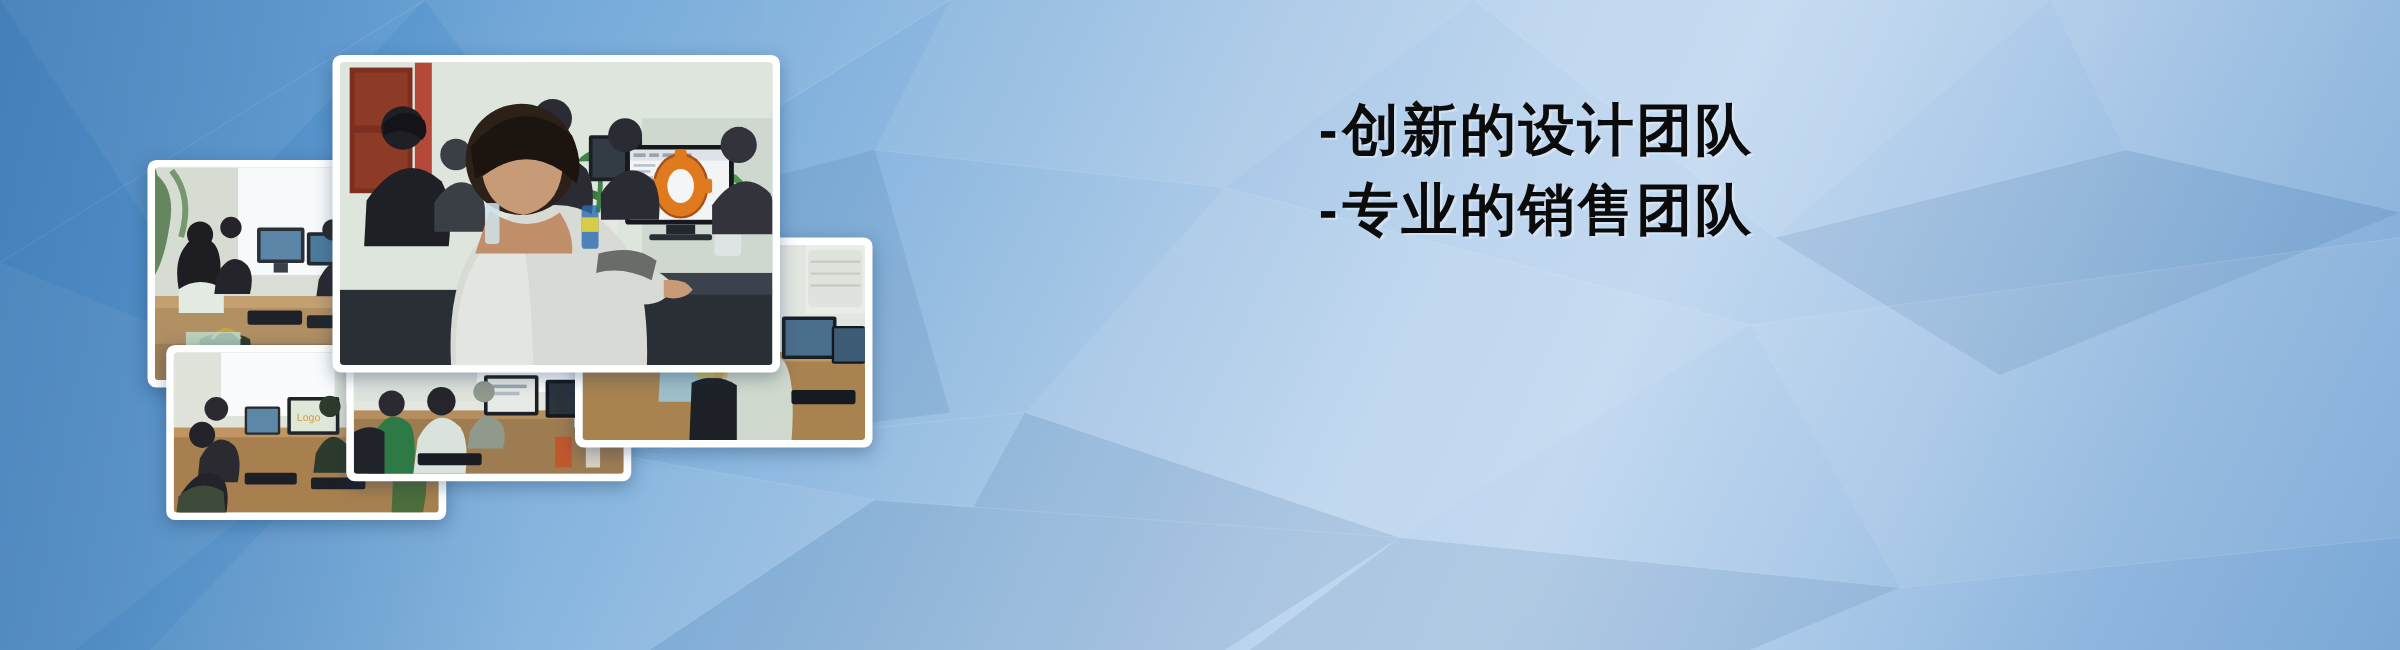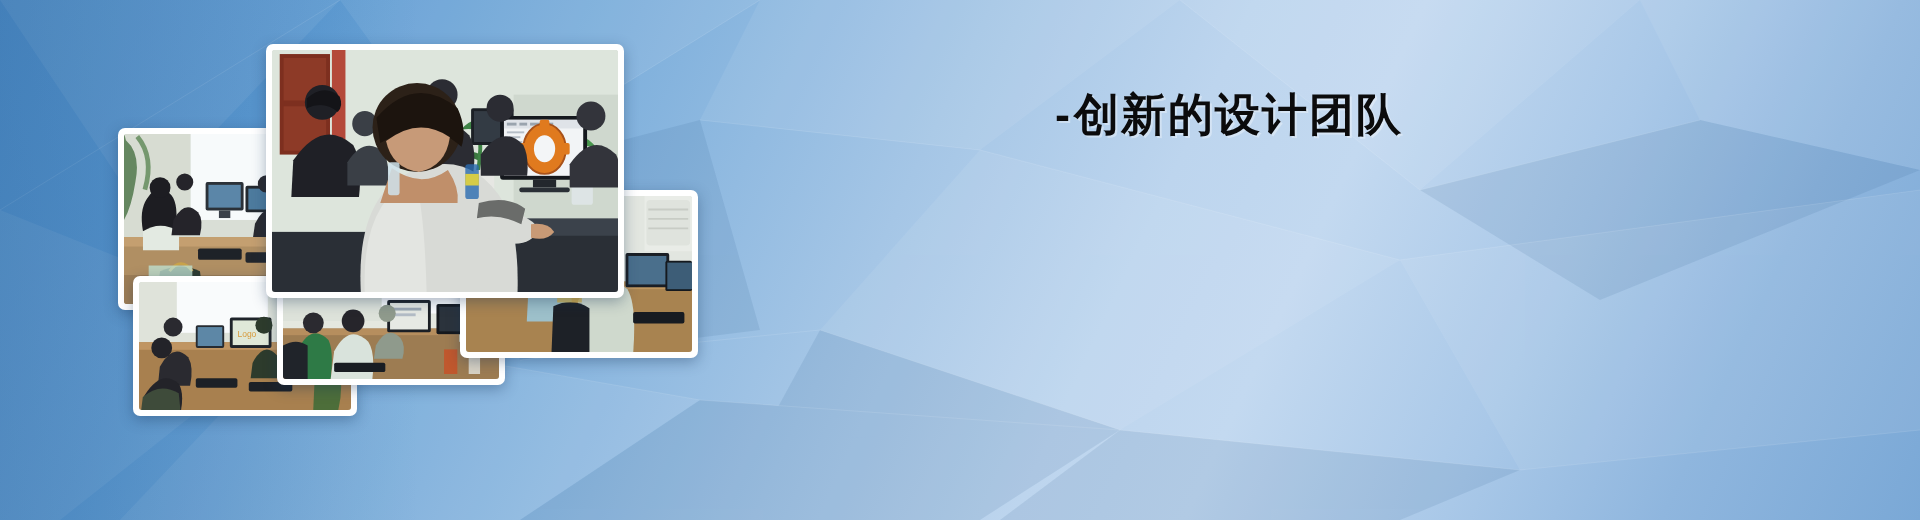--- a/index.html
+++ b/index.html
@@ -75,21 +75,20 @@
   #photo-workstations   { left: 133px; top: 276px; width: 224px; height: 140px; }
   #photo-design-room    { left: 277px; top: 255px; width: 228px; height: 130px; }
   #photo-engineers      { left: 460px; top: 190px; width: 238px; height: 168px; }
 
   
   .text-block {
     position: absolute;
     left: 1055px;
     top: 72px;
     width: 640px;
-    margin-top: 11px;
   }
   .bullet-line {
     color: #0b0b0c;
     font-size: 45px;
     font-weight: bold;
     letter-spacing: 2px;
     line-height: 1.42;
     white-space: nowrap;
     text-shadow: 2px 2px 0 rgba(255,255,255,0.35);
   }
@@ -443,17 +442,20 @@
       </div>
     </div>
   </div>
 
   <div class="text-block">
 
     <div class="bullet-line">
       <span class="dash">-</span><span>创新的设计团队</span>
     </div>
 
+    <div class="bullet-line">
+      <span class="dash">-</span><span>专业的销售团队</span>
+    </div>
 
 
   </div>
 
 </div>
 
 </body></html>

